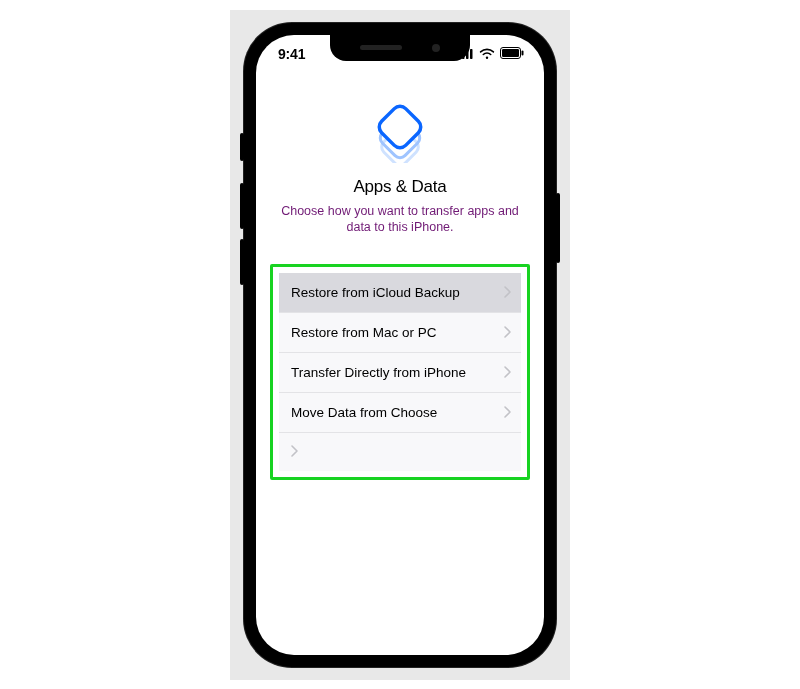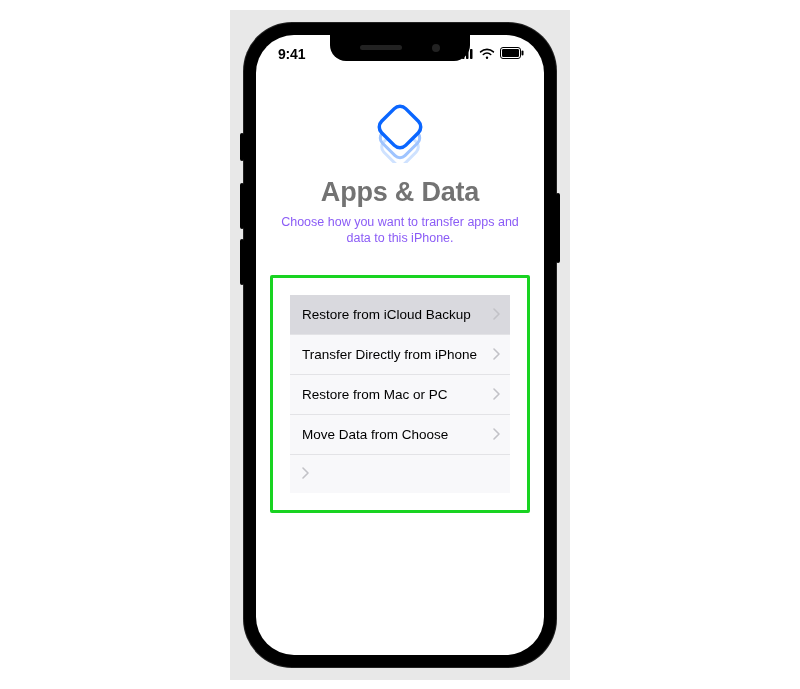--- a/index.html
+++ b/index.html
@@ -95,38 +95,38 @@
   }
   .hero-icon {
     margin: 0 auto 14px auto;
     width: 64px;
     height: 64px;
     display: flex;
     align-items: center;
     justify-content: center;
   }
   .title {
-    font-size: 27px;
-    font-weight: 700;
-    color: #737373;
+    font-size: 17px;
+    font-weight: 400;
+    color: #000000;
     margin-bottom: 6px;
     letter-spacing: -0.2px;
   }
   .subtitle {
     font-size: 12.5px;
-    color: #8b5cf6;
+    color: #701a75;
     line-height: 1.35;
     padding: 0 10px;
     margin-bottom: 28px;
   }
   
   .options-wrap {
     border: 3px solid #18d321;
     border-radius: 2px;
-    padding: 17px;
+    padding: 6px;
   }
   .opt {
     display: flex;
     align-items: center;
     justify-content: space-between;
     padding: 12px 10px 12px 12px;
     font-size: 13.5px;
     color: #000;
     text-align: left;
     border-bottom: 1px solid #e3e3e6;
@@ -205,30 +205,30 @@
             <div class="opt selected">
               <span>Restore from iCloud Backup</span>
               <span class="chevron">
                 <svg width="7" height="12" viewBox="0 0 7 12">
                     <path d="M1 1l5 5-5 5" stroke="#c2c2c7" stroke-width="1.6" fill="none" stroke-linecap="round" stroke-linejoin="round"></path>
                   </svg>
               </span>
             </div>
 
             <div class="opt">
+              <span>Restore from Mac or PC</span>
+              <span class="chevron">
+                <svg width="7" height="12" viewBox="0 0 7 12">
+                    <path d="M1 1l5 5-5 5" stroke="#c2c2c7" stroke-width="1.6" fill="none" stroke-linecap="round" stroke-linejoin="round"></path>
+                  </svg>
+              </span>
+            </div>
+
+            <div class="opt">
               <span>Transfer Directly from iPhone</span>
-              <span class="chevron">
-                <svg width="7" height="12" viewBox="0 0 7 12">
-                    <path d="M1 1l5 5-5 5" stroke="#c2c2c7" stroke-width="1.6" fill="none" stroke-linecap="round" stroke-linejoin="round"></path>
-                  </svg>
-              </span>
-            </div>
-
-            <div class="opt">
-              <span>Restore from Mac or PC</span>
               <span class="chevron">
                 <svg width="7" height="12" viewBox="0 0 7 12">
                     <path d="M1 1l5 5-5 5" stroke="#c2c2c7" stroke-width="1.6" fill="none" stroke-linecap="round" stroke-linejoin="round"></path>
                   </svg>
               </span>
             </div>
 
             <div class="opt">
               <span>Move Data from Choose</span>
               <span class="chevron">

